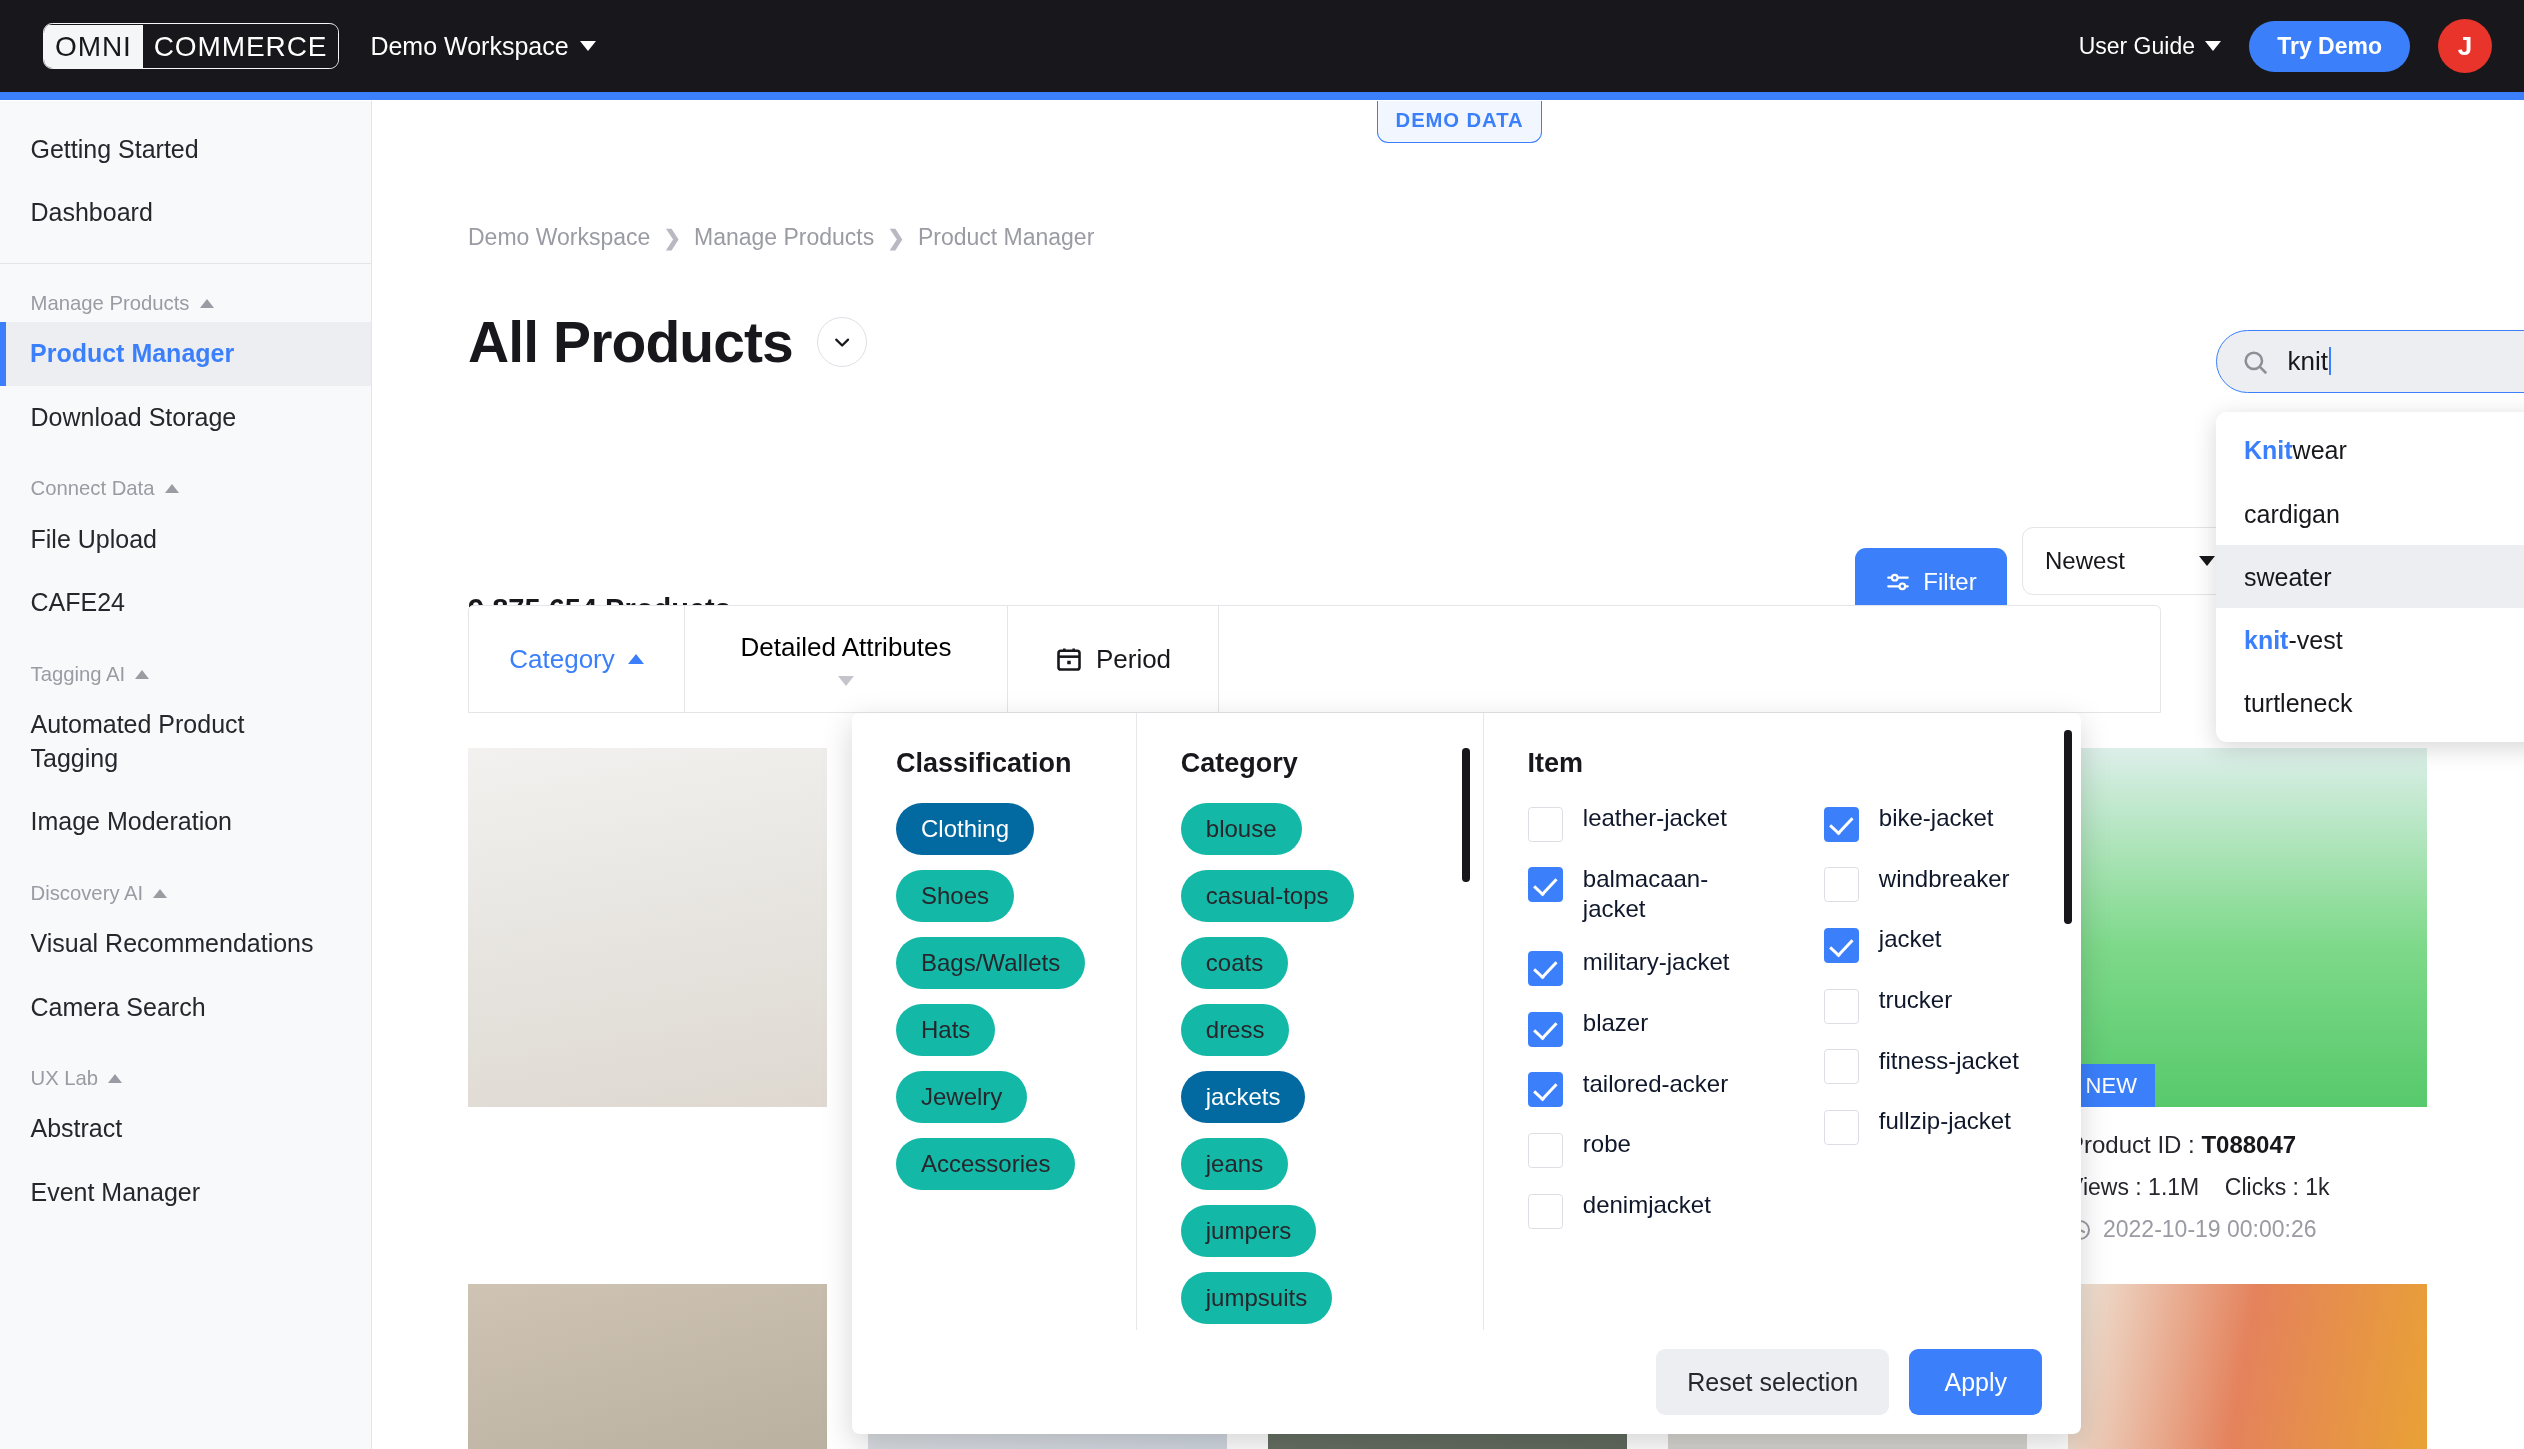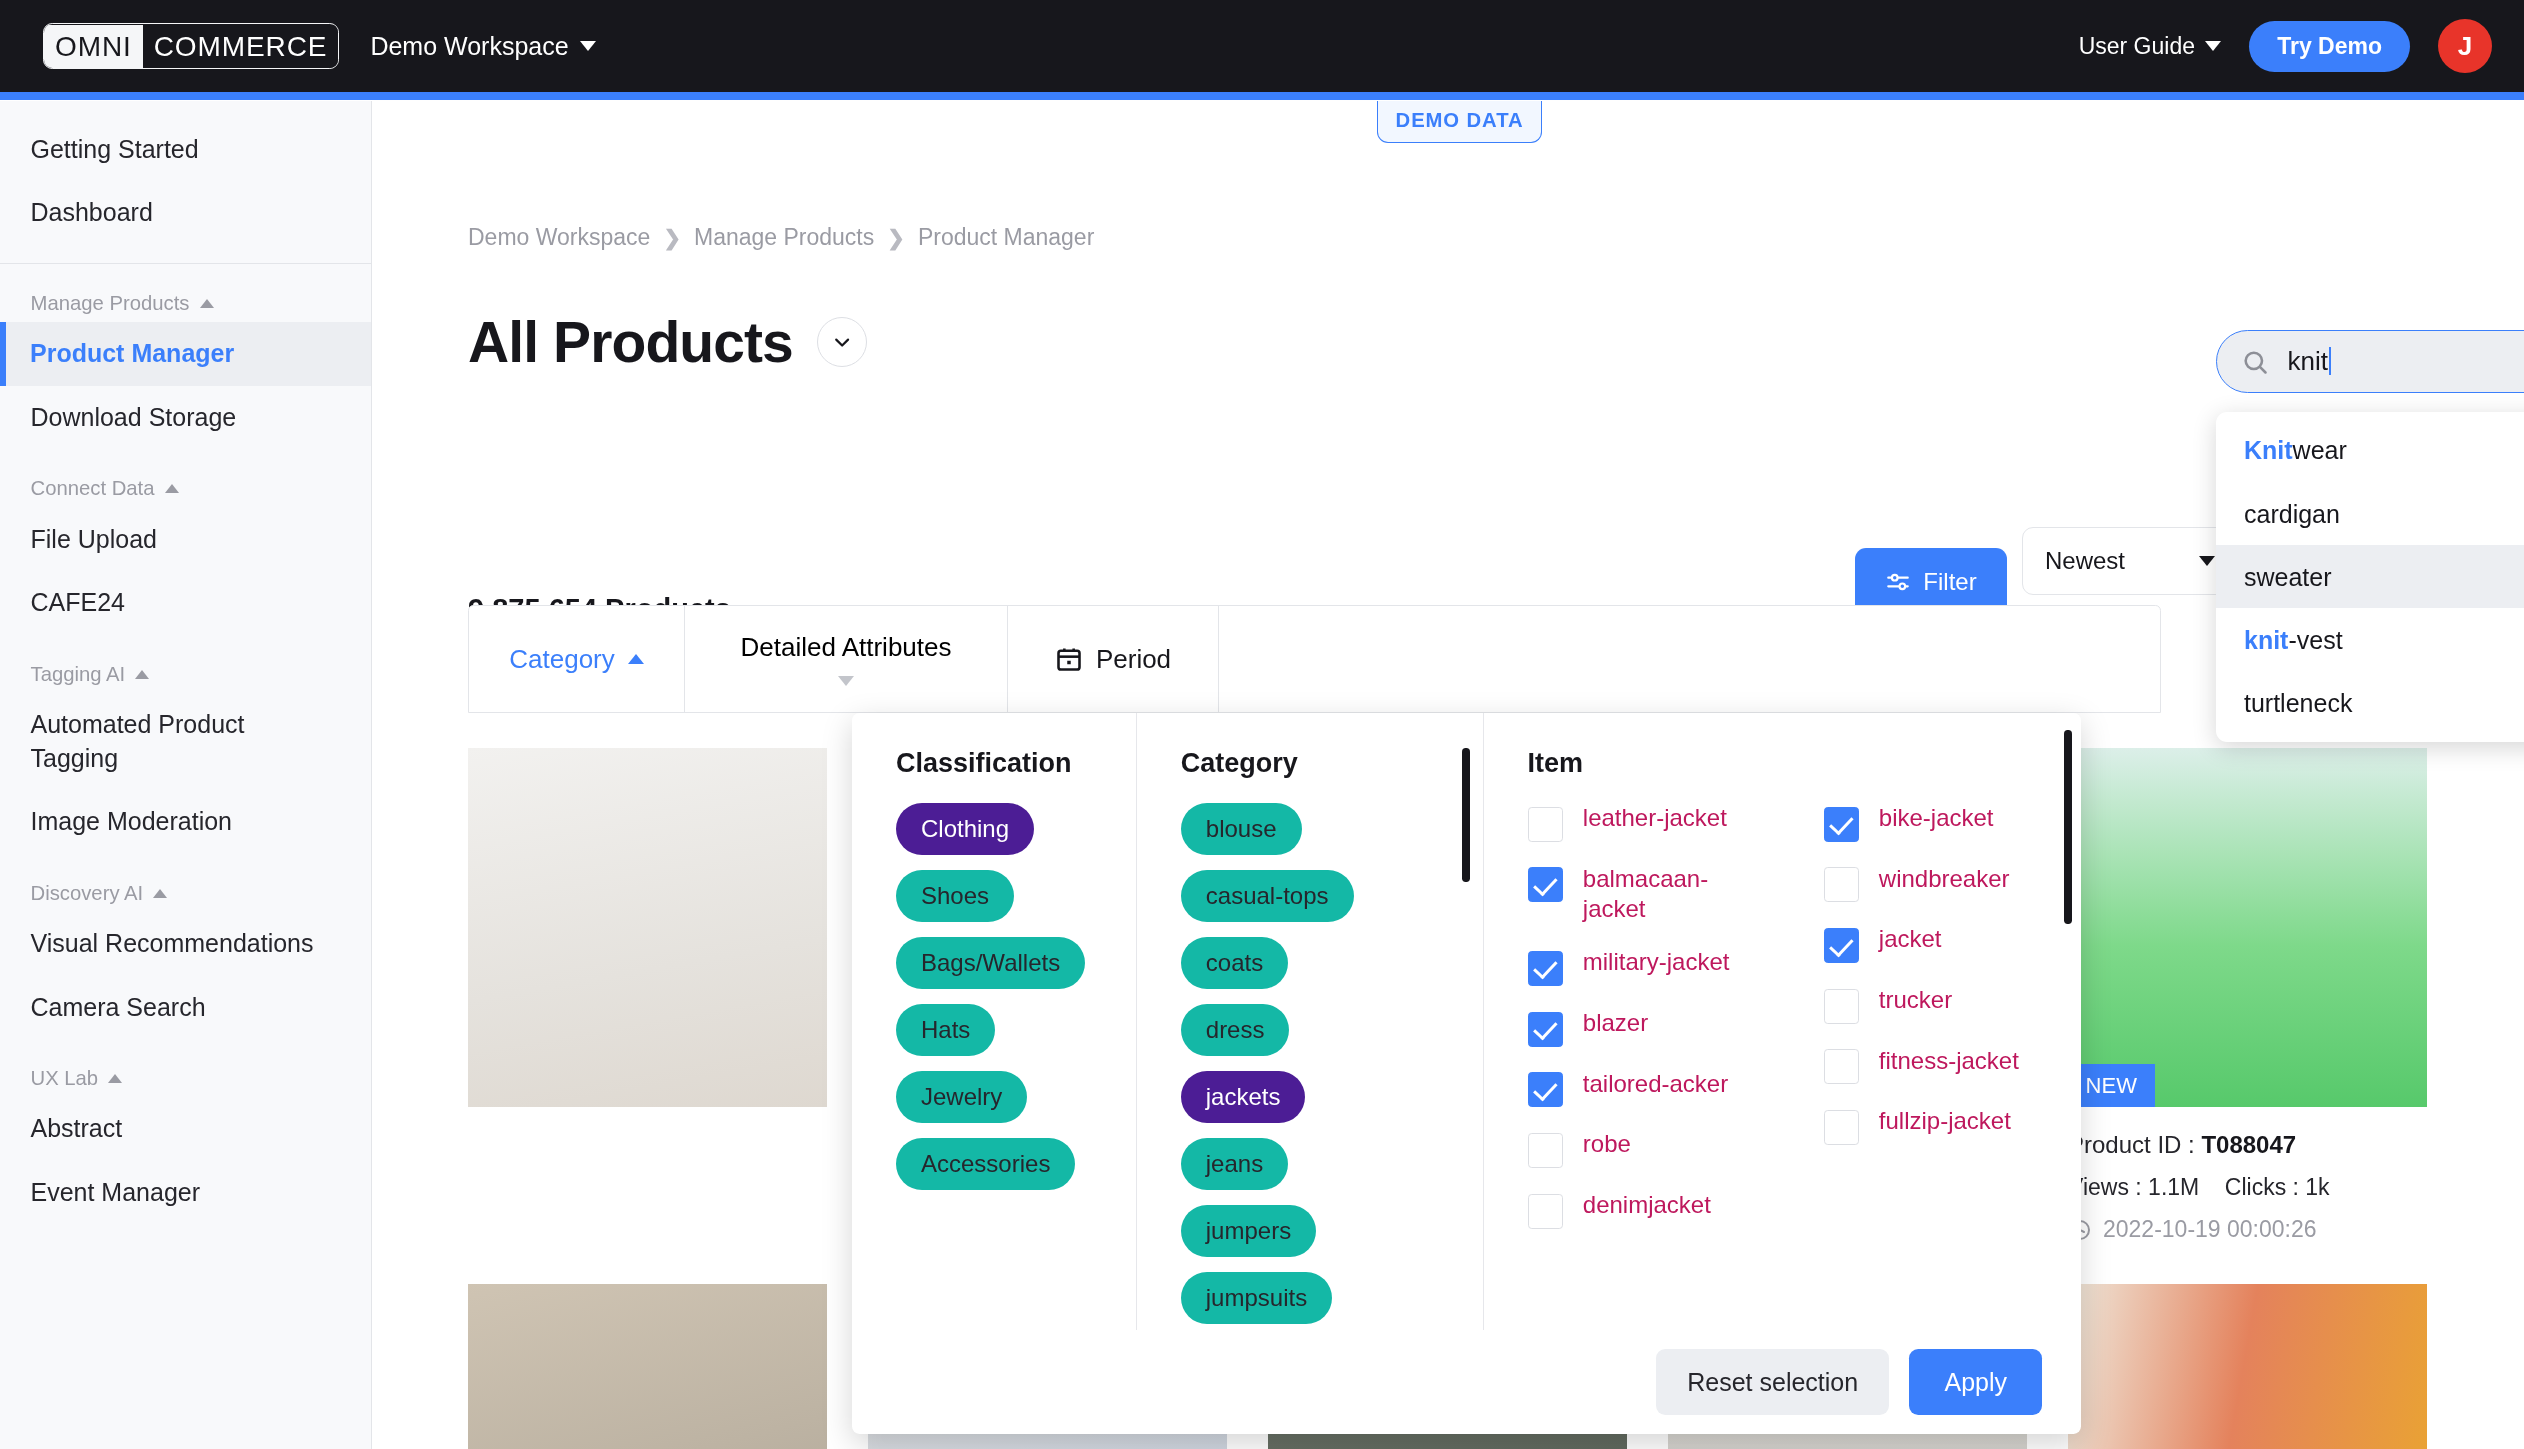--- a/index.html
+++ b/index.html
@@ -155,39 +155,39 @@
   .fpanel-cols { display: flex; height: 617px; }
   .fcol { padding: 35px 0 0 44px; position: relative; }
   .fcol.c1 { width: 285px; border-right: 0.9px solid #e6e7eb; }
   .fcol.c2 { width: 347px; border-right: 0.9px solid #e6e7eb; overflow: hidden; }
   .fcol.c3 { width: 598px; }
   .fcol h3 { font-size: 27px; font-weight: 700; color: #17171c; margin-bottom: 24px; }
   .chip {
     display: inline-block; background: #14b8a6; color: #26262c; font-size: 24px;
     padding: 12px 25px; border-radius: 26px; margin-bottom: 15px; cursor: pointer;
   }
-  .chip.sel { background: #4c1d95; color: #fff; }
+  .chip.sel { background: #0369a1; color: #fff; }
   .chip-col { display: flex; flex-direction: column; align-items: flex-start; }
   .vscroll { position: absolute; width: 7.4px; border-radius: 3.7px; background: #17171c; }
   .vscroll.s2 { top: 35px; right: 13px; height: 134px; }
   .vscroll.s3 { top: 16.6px; right: 9.2px; height: 194px; }
 
   .itemcols { display: flex; gap: 46px; }
   .itemcol { display: flex; flex-direction: column; gap: 22px; width: 250px; }
   .chkrow { display: flex; align-items: flex-start; gap: 20.3px; cursor: pointer; }
   .chk {
     width: 35px; height: 35px; border: 1.8px solid #dcdee3; border-radius: 3.7px;
     background: #fff; flex: none; margin-top: 3.7px; position: relative;
   }
   .chk.on { background: #3b7ffb; border-color: #3b7ffb; }
   .chk.on::after {
     content: ""; position: absolute; left: 10.2px; top: 4.6px; width: 10.2px; height: 18.5px;
     border: solid #fff; border-width: 0 3.7px 3.7px 0; transform: rotate(43deg);
   }
-  .chklbl { font-size: 24px; color: #be185d; line-height: 1.28; }
+  .chklbl { font-size: 24px; color: #0f172a; line-height: 1.28; }
   .fpanel-foot {
     height: 104px; display: flex; align-items: center; justify-content: flex-end;
     gap: 20.3px; padding-right: 39px;
   }
   .btn-reset {
     background: #eceef2; color: #26262c; border: none; border-radius: 9.2px;
     font-size: 25px; padding: 18.5px 31px; cursor: pointer;
   }
   .btn-apply {
     background: #3b7ffb; color: #fff; border: none; border-radius: 9.2px;

